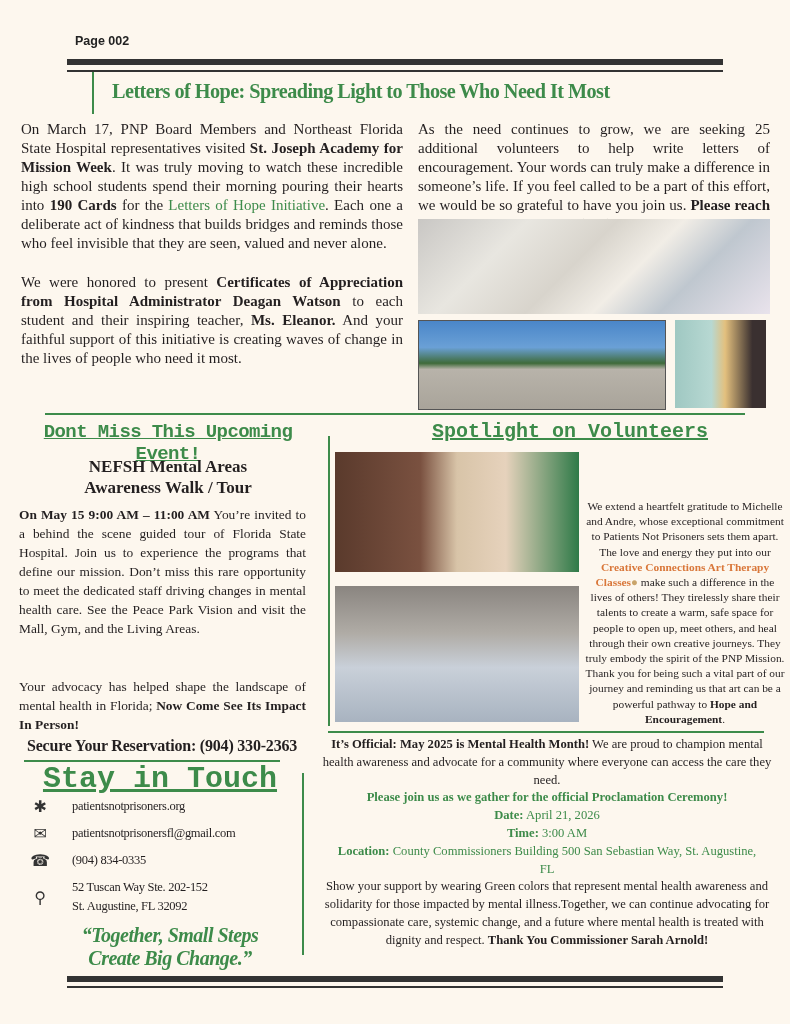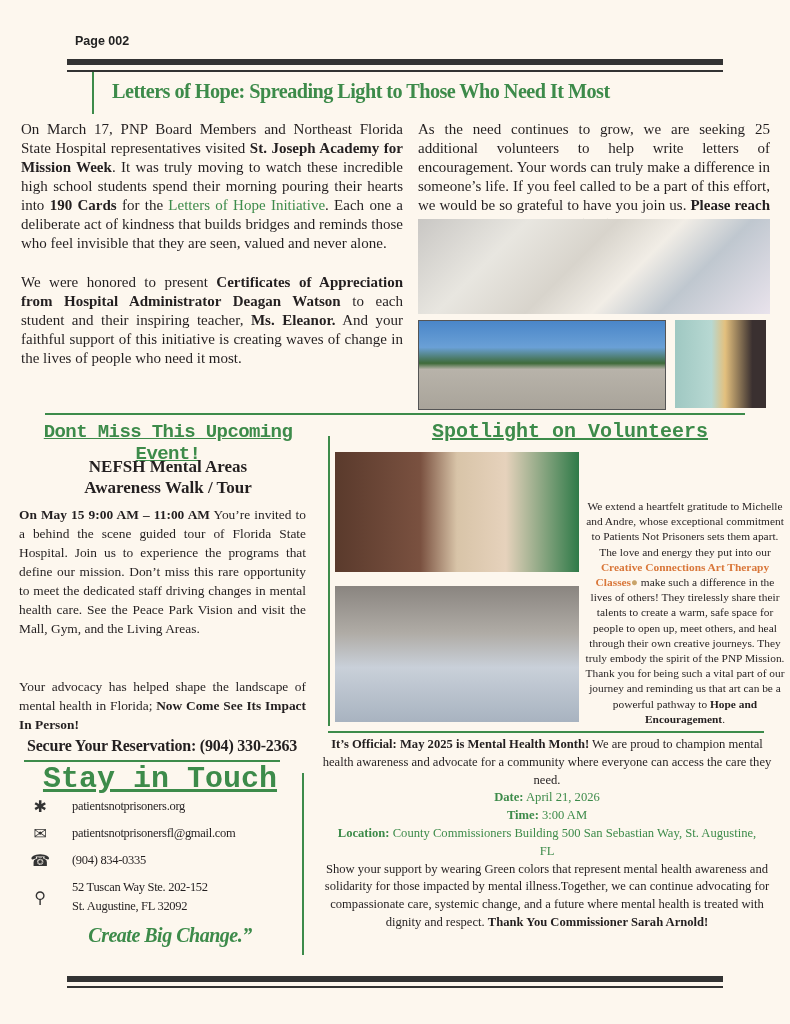--- a/index.html
+++ b/index.html
@@ -83,36 +83,38 @@
   <span>(904) 834-0335</span>
 </div>
 <div class="contact-row" style="top:878px;">
   <span class="icon">⚲</span>
   <span style="line-height:19px;">
     <span>52 Tuscan Way Ste. 202-152</span><br>
     <span>St. Augustine, FL 32092</span>
   </span>
 </div>
 <div class="abs quote" style="left:60px;top:924px;width:220px;">
+  <div>“Together, Small Steps</div>
   <div>Create Big Change.”</div>
 </div>
 
 <div class="abs vr-green" style="left:328px;top:436px;height:290px;width:2px;"></div>
 <div class="abs vr-green" style="left:302px;top:773px;height:182px;width:2px;"></div>
 
 <div class="abs sec-head" style="left:390px;top:420px;width:360px;font-size:20px;">Spotlight on Volunteers</div>
 <div class="abs photo ph-selfie" style="left:335px;top:452px;width:244px;height:120px;border:none;" title="Photo of Michelle and Andre"></div>
 <div class="abs photo ph-table" style="left:335px;top:586px;width:244px;height:136px;border:none;" title="Photo of art therapy class"></div>
 <div class="abs vol-text" style="left:585px;top:471px;width:200px;margin-top:28px;">
   <span>We extend a heartfelt gratitude to Michelle and Andre, whose exceptional commitment to Patients Not Prisoners sets them apart. The love and energy they put into our </span><b class="orange">Creative Connections Art Therapy Classes</b><span style="color:#c9a46a;">●</span><span> make such a difference in the lives of others! They tirelessly share their talents to create a warm, safe space for people to open up, meet others, and heal through their own creative journeys. They truly embody the spirit of the PNP Mission. Thank you for being such a vital part of our journey and reminding us that art can be a powerful pathway to </span><b>Hope and Encouragement</b><span>.</span>
 </div>
 <div class="abs hr-green" style="left:328px;top:731px;width:436px;height:2px;"></div>
 
 <div class="abs official" style="left:318px;top:736px;width:458px;">
   <div><b>It’s Official: May 2025 is Mental Health Month!</b><span> We are proud to champion mental health awareness and advocate for a community where everyone can access the care they need.</span></div>
+  <div class="green"><b>Please join us as we gather for the official Proclamation Ceremony!</b></div>
   <div class="green"><b>Date:</b><span> April 21, 2026</span></div>
   <div class="green"><b>Time:</b><span> 3:00 AM</span></div>
   <div class="green" style="padding:0 14px;"><b>Location:</b><span> County Commissioners Building 500 San Sebastian Way, St. Augustine, FL</span></div>
   <div><span>Show your support by wearing Green colors that represent mental health awareness and solidarity for those impacted by mental illness.Together, we can continue advocating for compassionate care, systemic change, and a future where mental health is treated with dignity and respect. </span><b>Thank You Commissioner Sarah Arnold!</b></div>
 </div>
 
 <div class="abs rule-thick" style="left:67px;top:976px;width:656px;height:6px;"></div>
 <div class="abs rule-thick" style="left:67px;top:986px;width:656px;height:2px;"></div>
 
 </body></html>

